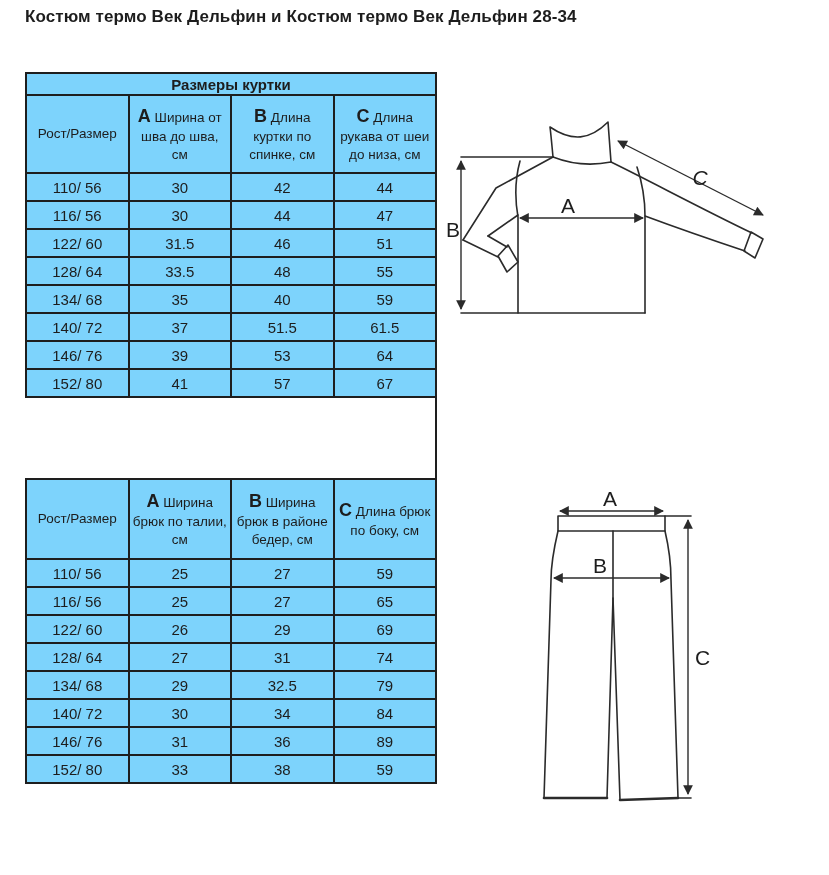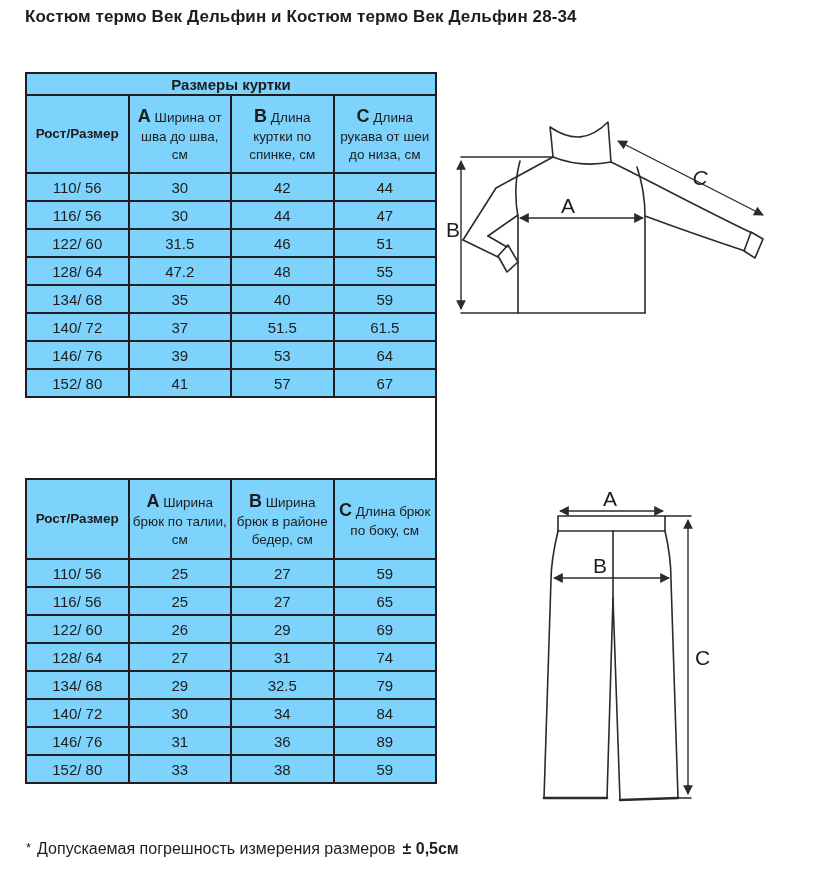--- a/index.html
+++ b/index.html
@@ -29,21 +29,21 @@
     padding: 0 3px;
   }
   table.jacket { top: 72px; }
   table.pants  { top: 478px; }
 
   tr.title-row td { font-weight: 700; font-size: 15px; height: 20px; }
   table.pants tr.title-row td { height: 24px; }
 
   tr.header-row td { height: 76px; font-size: 13.5px; line-height: 1.28; }
   table.pants tr.header-row td { height: 78px; border-radius: 23px; }
-  td.size-head { font-weight: 700; font-size: 15.5px; margin-top: 20px; }
+  td.size-head { font-weight: 400; font-size: 15.5px; margin-top: 20px; }
   .dim-letter { font-weight: 700; font-size: 18px; }
 
   tr.data-row td { height: 26px; font-size: 15px; }
 
   .connector {
     position: absolute; left: 435px; top: 397px;
     width: 2px; height: 81px; background: #1e1e1e;
   }
 
   .diagram { position: absolute; }
@@ -100,21 +100,21 @@
       <td>47</td>
     </tr>
     <tr class="data-row">
       <td>122/ 60</td>
       <td>31.5</td>
       <td>46</td>
       <td>51</td>
     </tr>
     <tr class="data-row">
       <td>128/ 64</td>
-      <td>47.2</td>
+      <td>33.5</td>
       <td>48</td>
       <td>55</td>
     </tr>
     <tr class="data-row">
       <td>134/ 68</td>
       <td>35</td>
       <td>40</td>
       <td>59</td>
     </tr>
     <tr class="data-row">
@@ -260,15 +260,14 @@
     <path class="ln" d="M158,318 L171,318"></path>
 
     <line class="dim" x1="40" y1="31" x2="143" y2="31" marker-start="url(#mP)" marker-end="url(#mP)"></line>
     <line class="dim" x1="34" y1="98" x2="149" y2="98" marker-start="url(#mP)" marker-end="url(#mP)"></line>
     <line class="dim" x1="168" y1="40" x2="168" y2="314" marker-start="url(#mP)" marker-end="url(#mP)"></line>
     <text x="90" y="26" text-anchor="middle">A</text>
     <text x="80" y="93" text-anchor="middle">B</text>
     <text x="175" y="185">C</text>
   </svg>
 
-  <p class="footnote"><span class="fn-star">*</span><span>Допускаемая погрешность измерения размеров</span><span class="fn-tol">± 0,5см</span></p>
 
 </div>
 
 </body></html>

